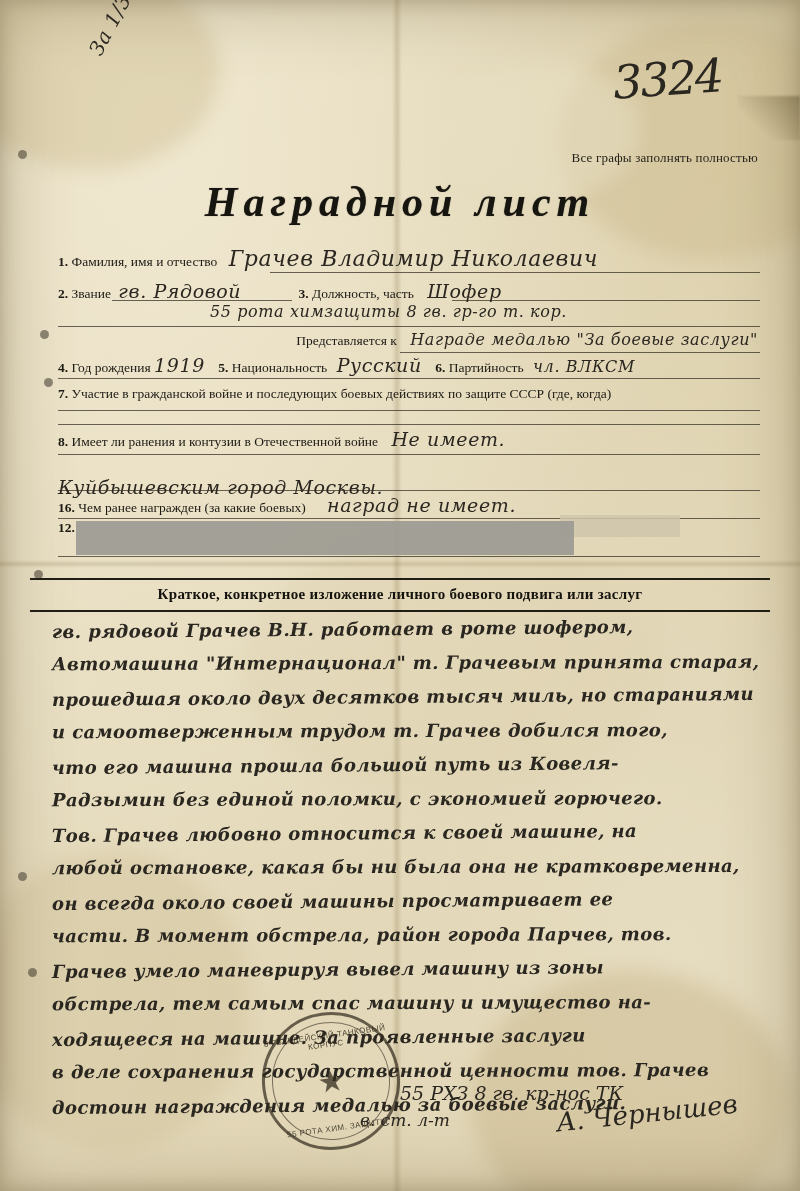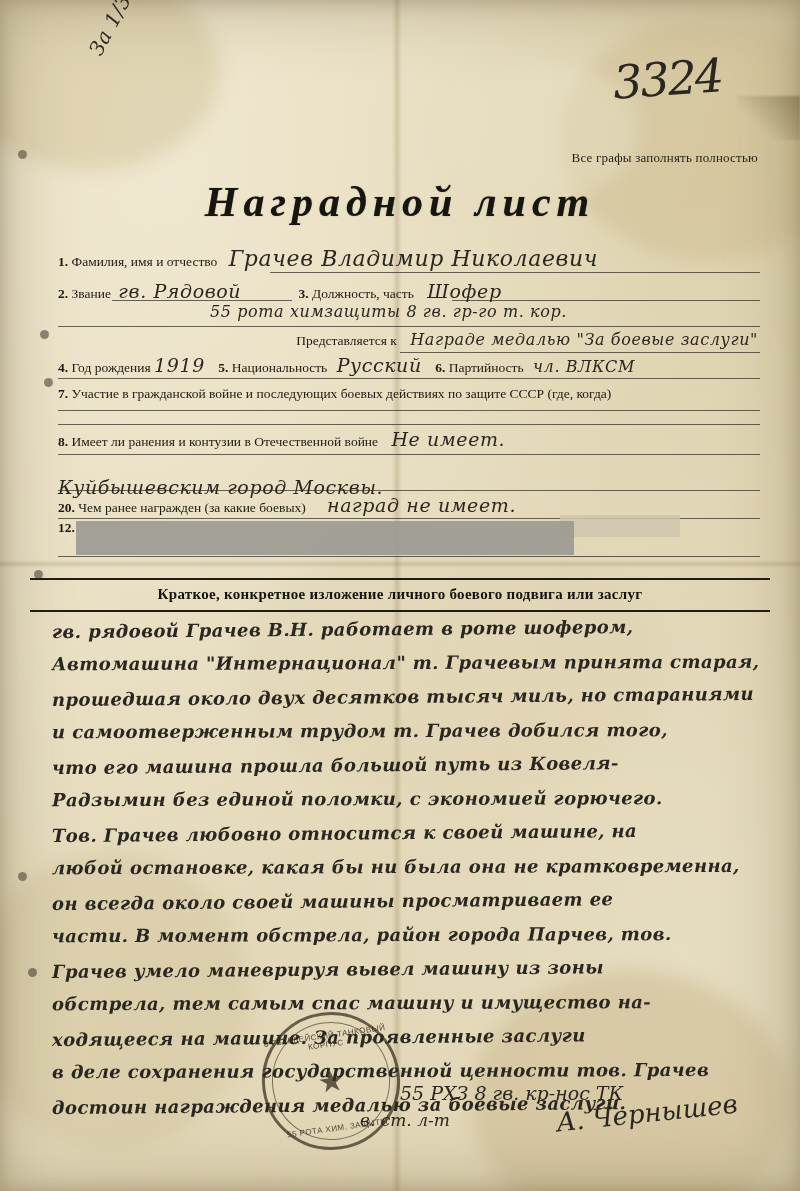--- a/index.html
+++ b/index.html
@@ -338,21 +338,21 @@
     </div>
     <div class="rule" style="left:58px; right:40px; top:454px"></div>
 
     <div class="row" style="top:476px">
       <span class="hand-inline" style="margin-left:612px; position:absolute; top:-18px"></span>
       <span class="hand-inline">Куйбышевским  город Москвы.</span>
     </div>
     <div class="rule" style="left:58px; right:40px; top:490px"></div>
 
     <div class="row" style="top:494px">
-      <span class="num">20.</span>
+      <span class="num">16.</span>
       <span class="label">Чем ранее награжден (за какие боевых)</span>
       <span class="hand-inline" style="margin-left:18px">наград не имеет.</span>
     </div>
     <div class="rule" style="left:58px; right:40px; top:518px"></div>
 
     <div class="row" style="top:520px">
       <span class="num">12.</span>
     </div>
     <div class="redaction2"></div>
     <div class="redaction"></div>

